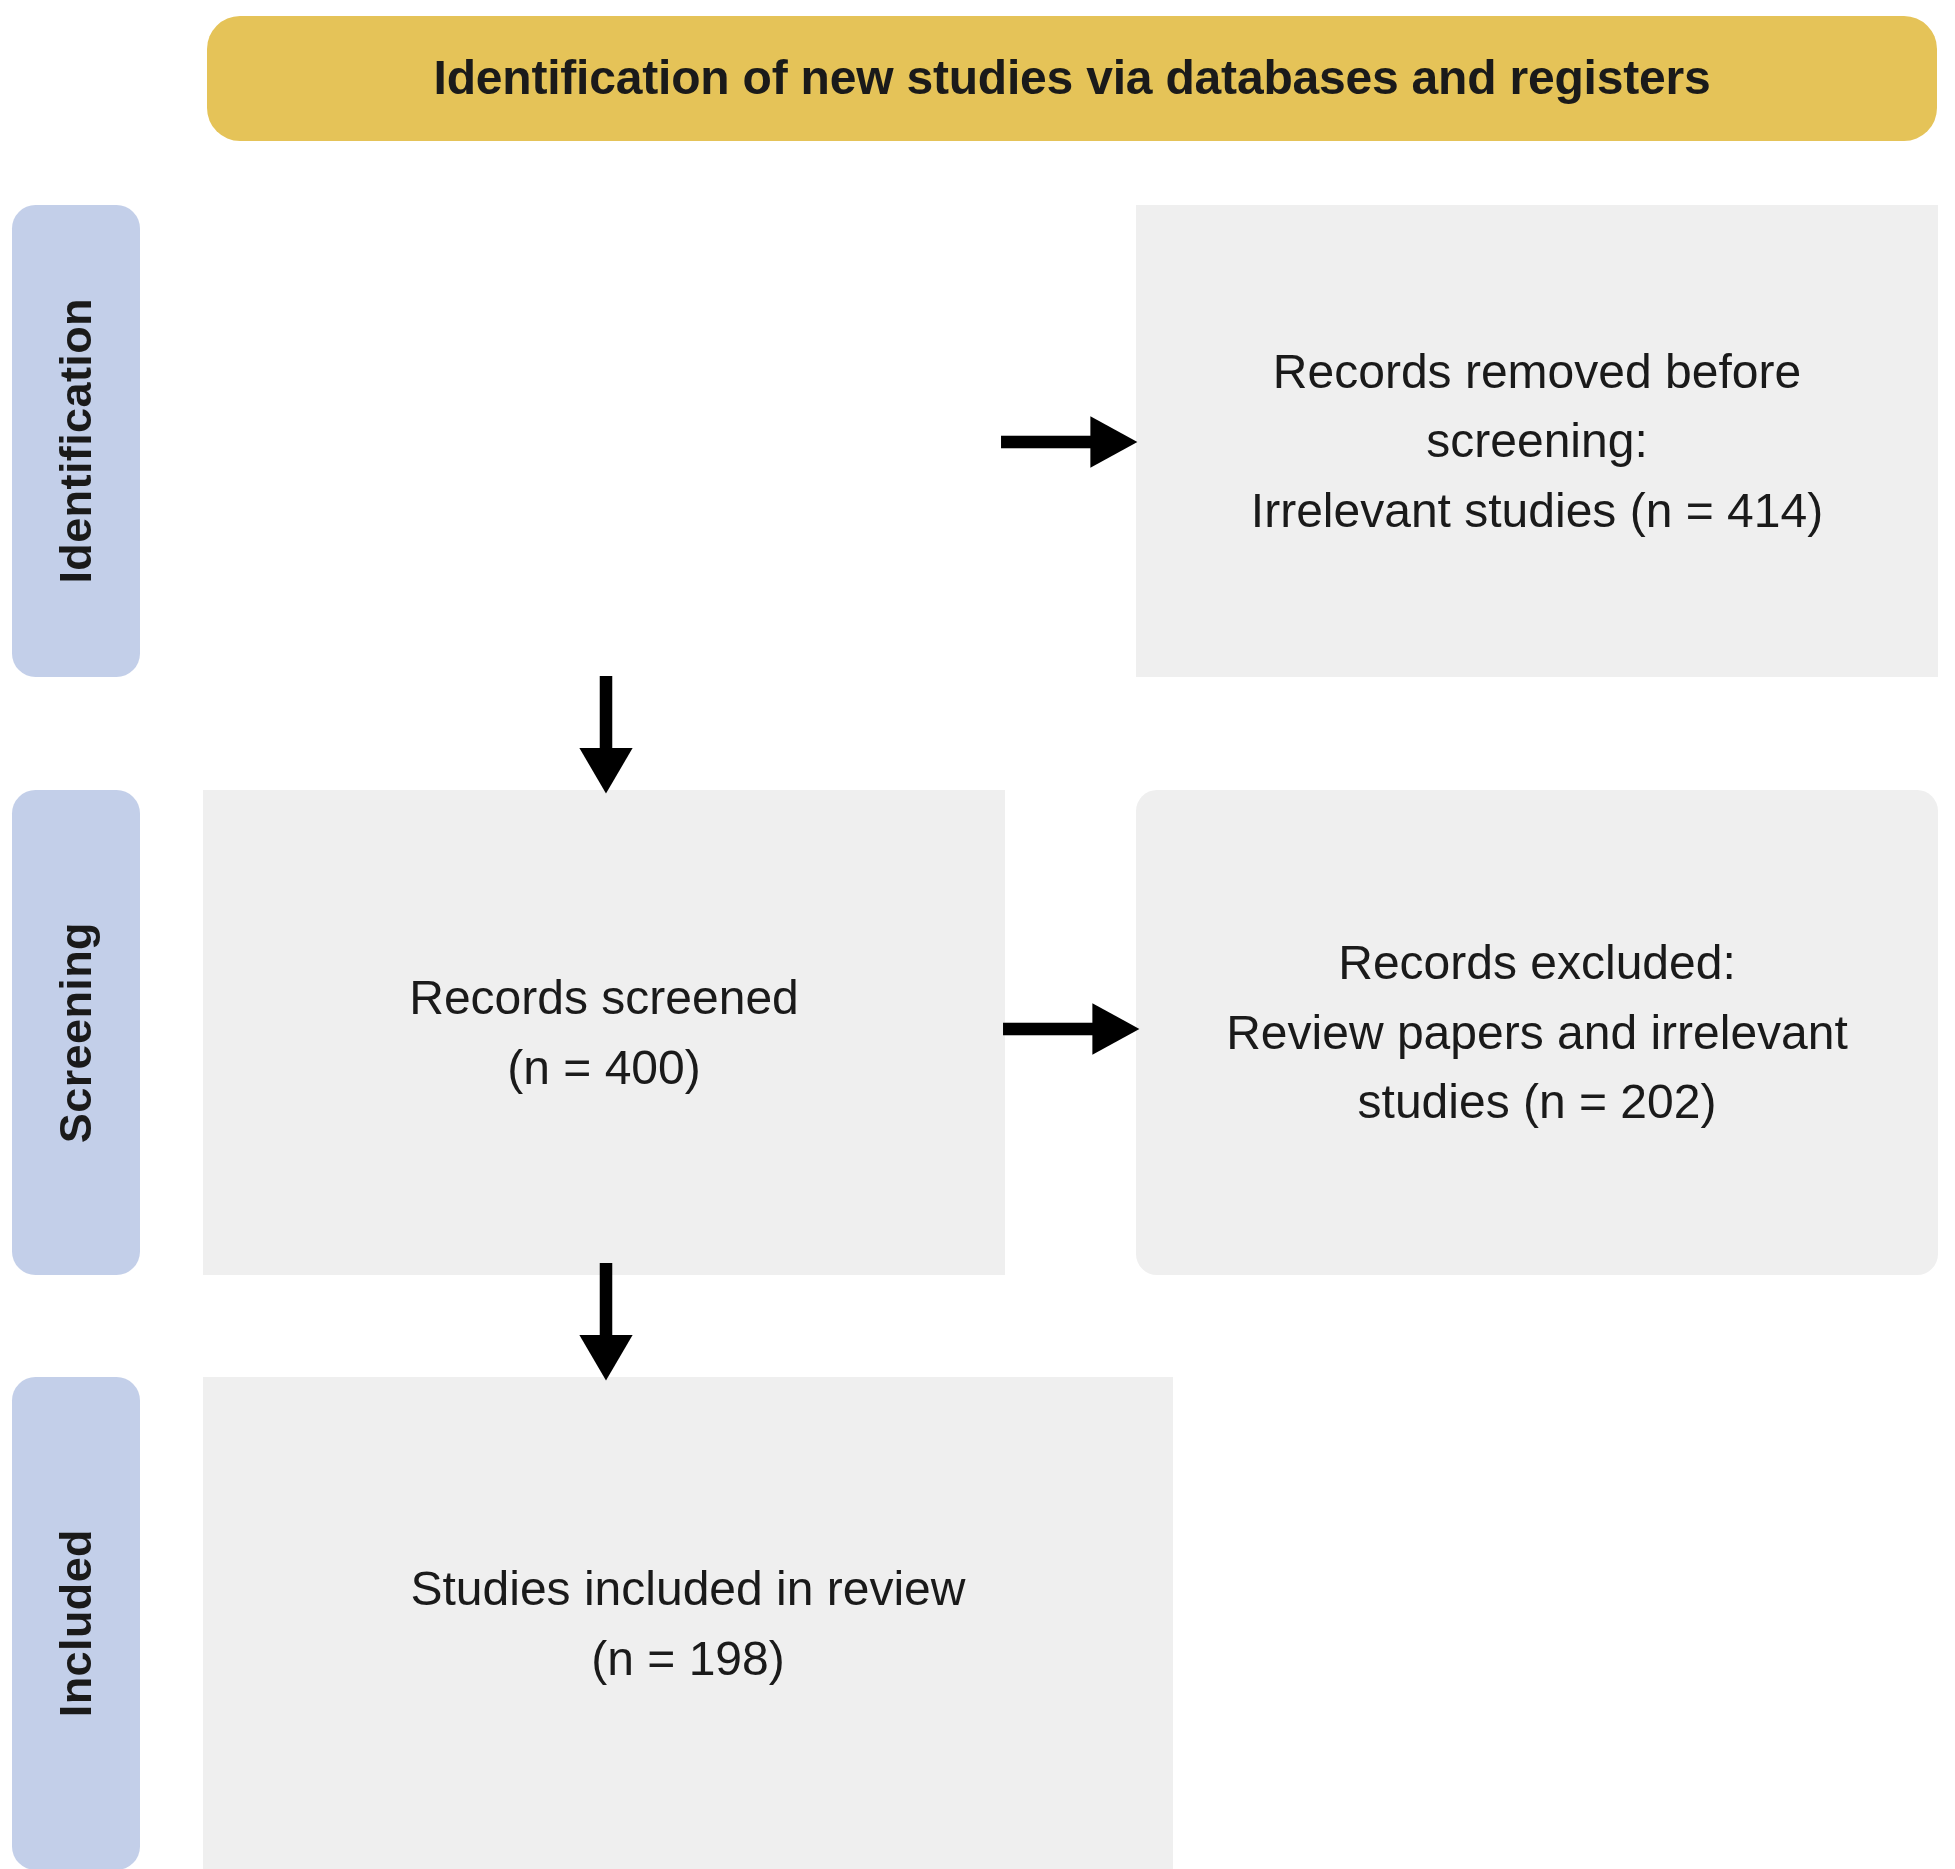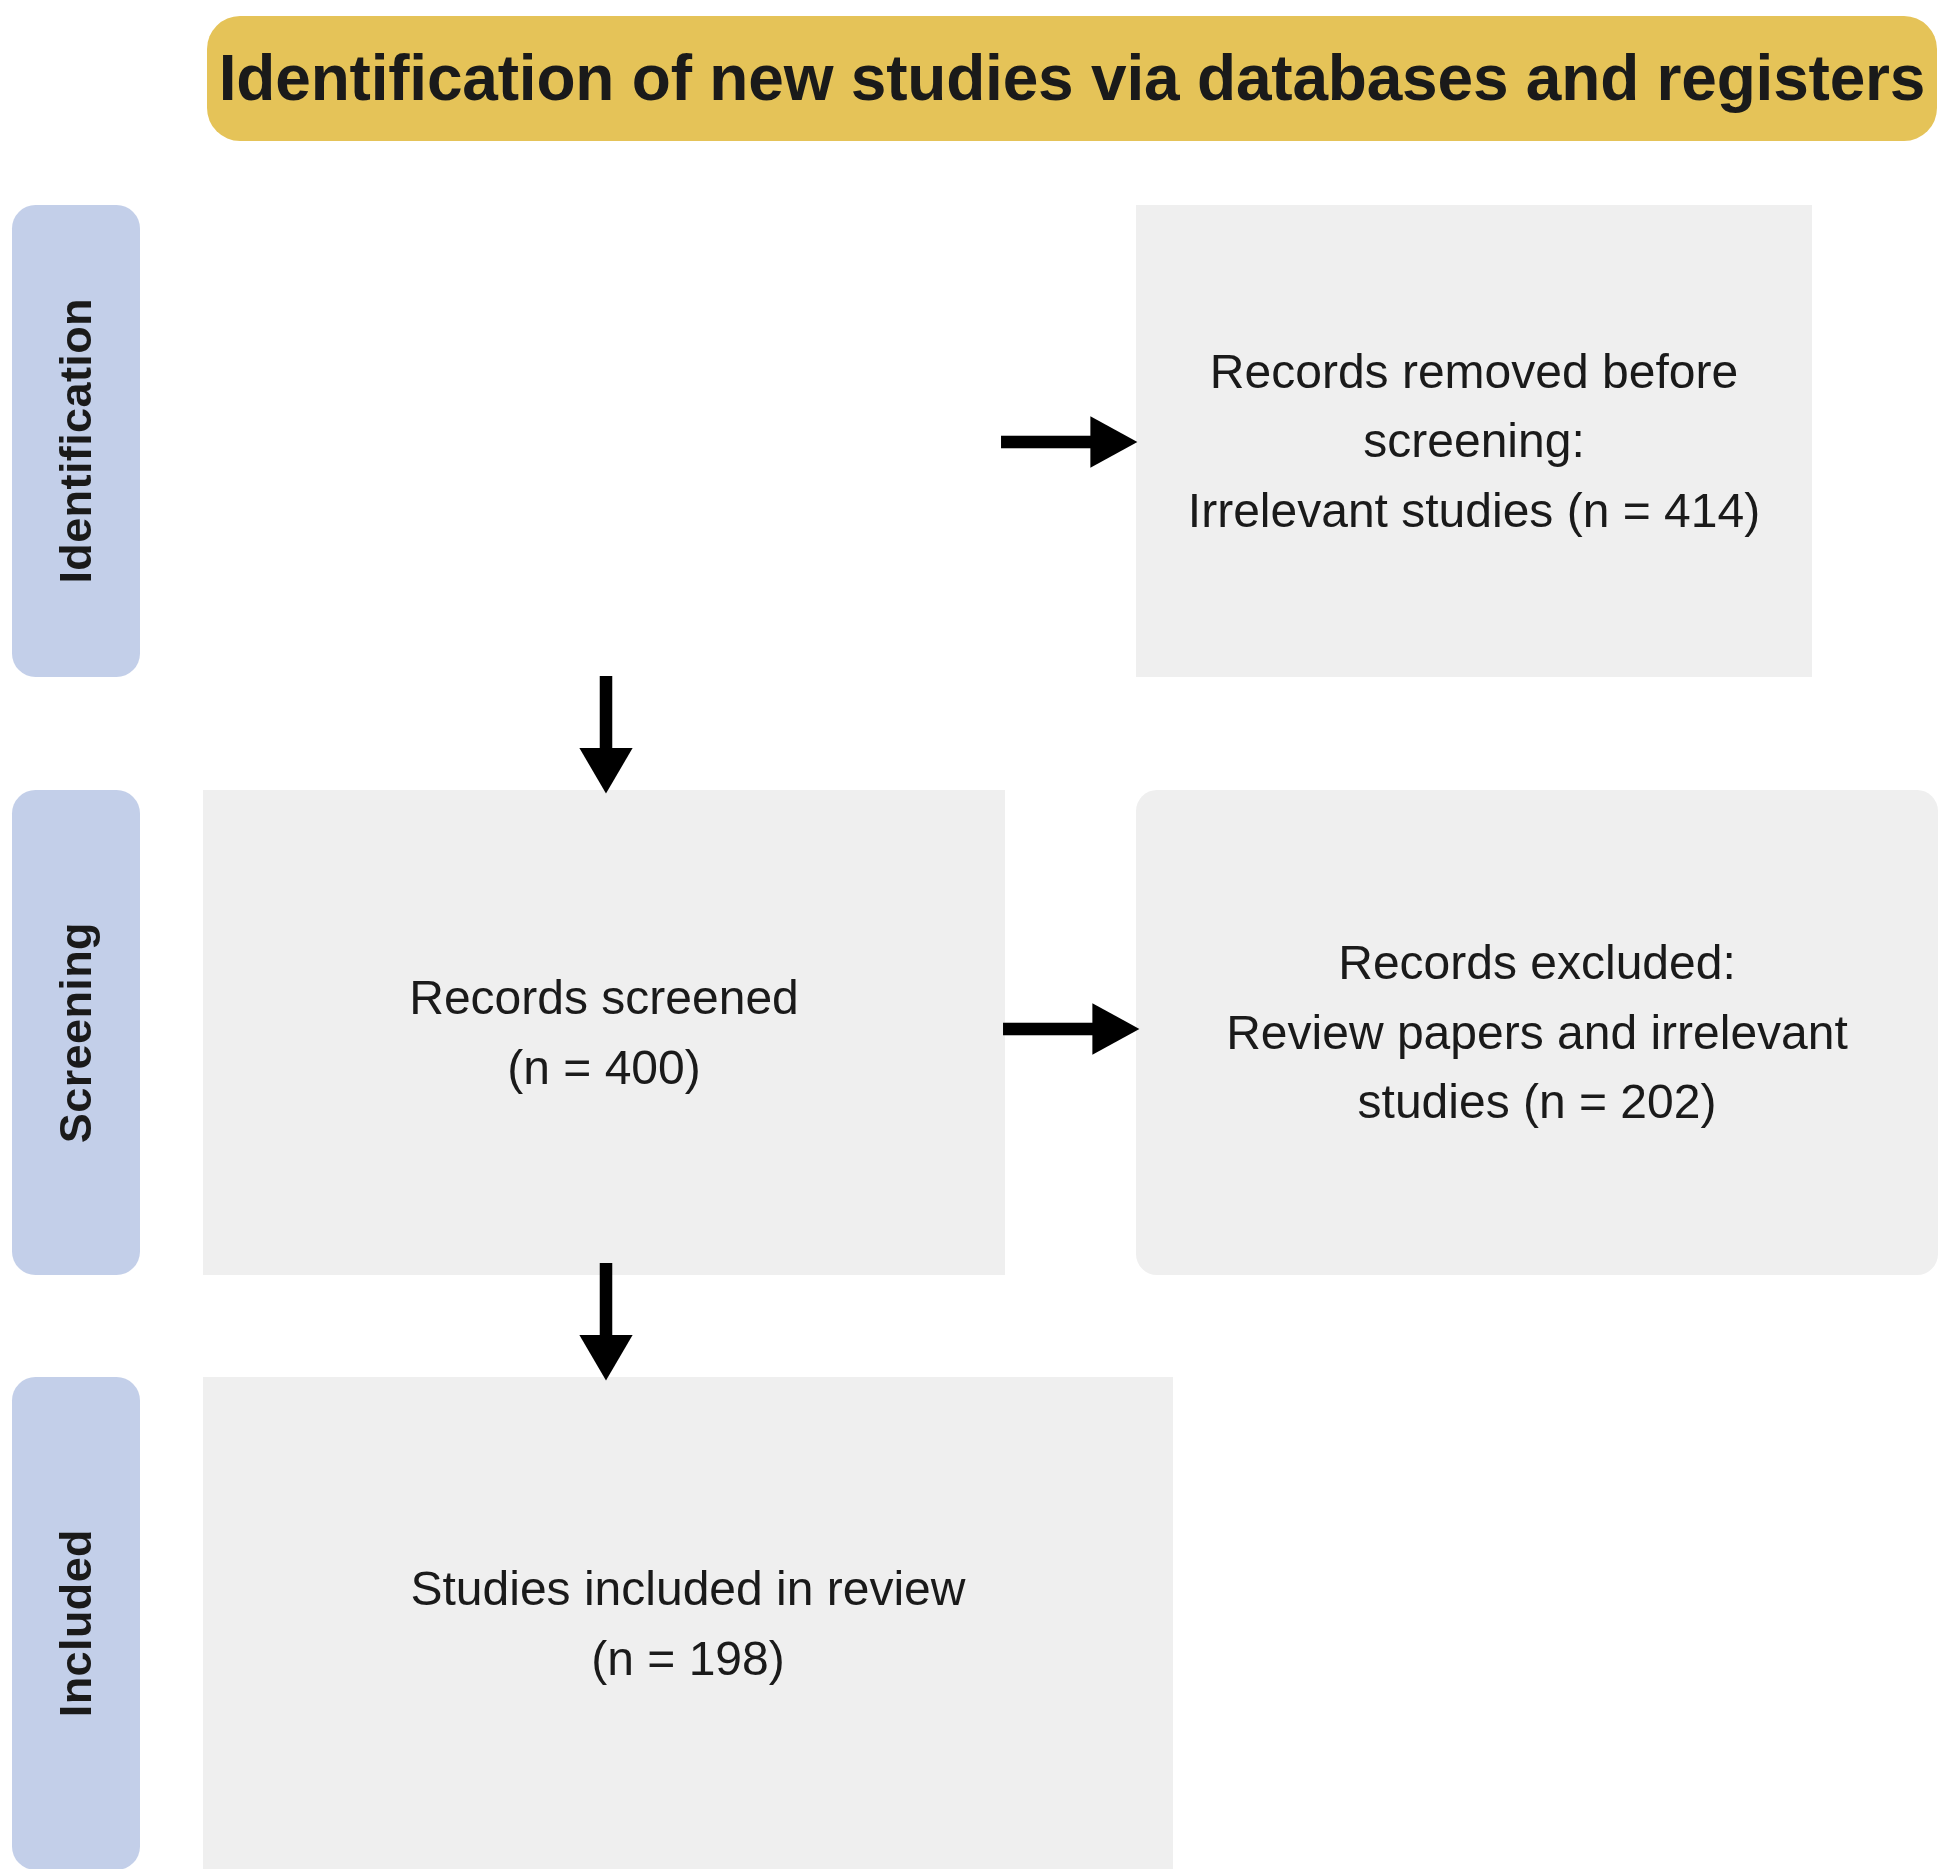--- a/index.html
+++ b/index.html
@@ -26,21 +26,21 @@
     width: 1730px;
     height: 125px;
     background: #E5C358;
     border-radius: 33px;
     display: flex;
     align-items: center;
     justify-content: center;
     box-sizing: border-box;
   }
   .header-title {
-    font-size: 64px;
+    font-size: 48px;
     font-weight: bold;
     color: #1a1a1a;
     letter-spacing: -0.2px;
     text-align: center;
     line-height: 1.1;
   }
 
   
   .stage-label {
     position: absolute;
@@ -80,21 +80,21 @@
     font-size: 48px;
     color: #1a1a1a;
     text-align: center;
     line-height: 1.45;
     white-space: pre-line;
   }
   #box-identified {
     left: 203px;  top: 205px;  width: 800px; height: 472px;
   }
   #box-removed {
-    left: 1136px; top: 205px;  width: 676px; height: 472px;
+    left: 1136px; top: 205px;  width: 802px; height: 472px;
   }
   #box-screened {
     left: 203px;  top: 790px; width: 802px; height: 485px;
   }
   #box-excluded {
     left: 1136px; top: 790px; width: 802px; height: 485px; border-radius: 21px;
   }
   #box-included {
     left: 203px;  top: 1377px; width: 970px; height: 493px;
   }

